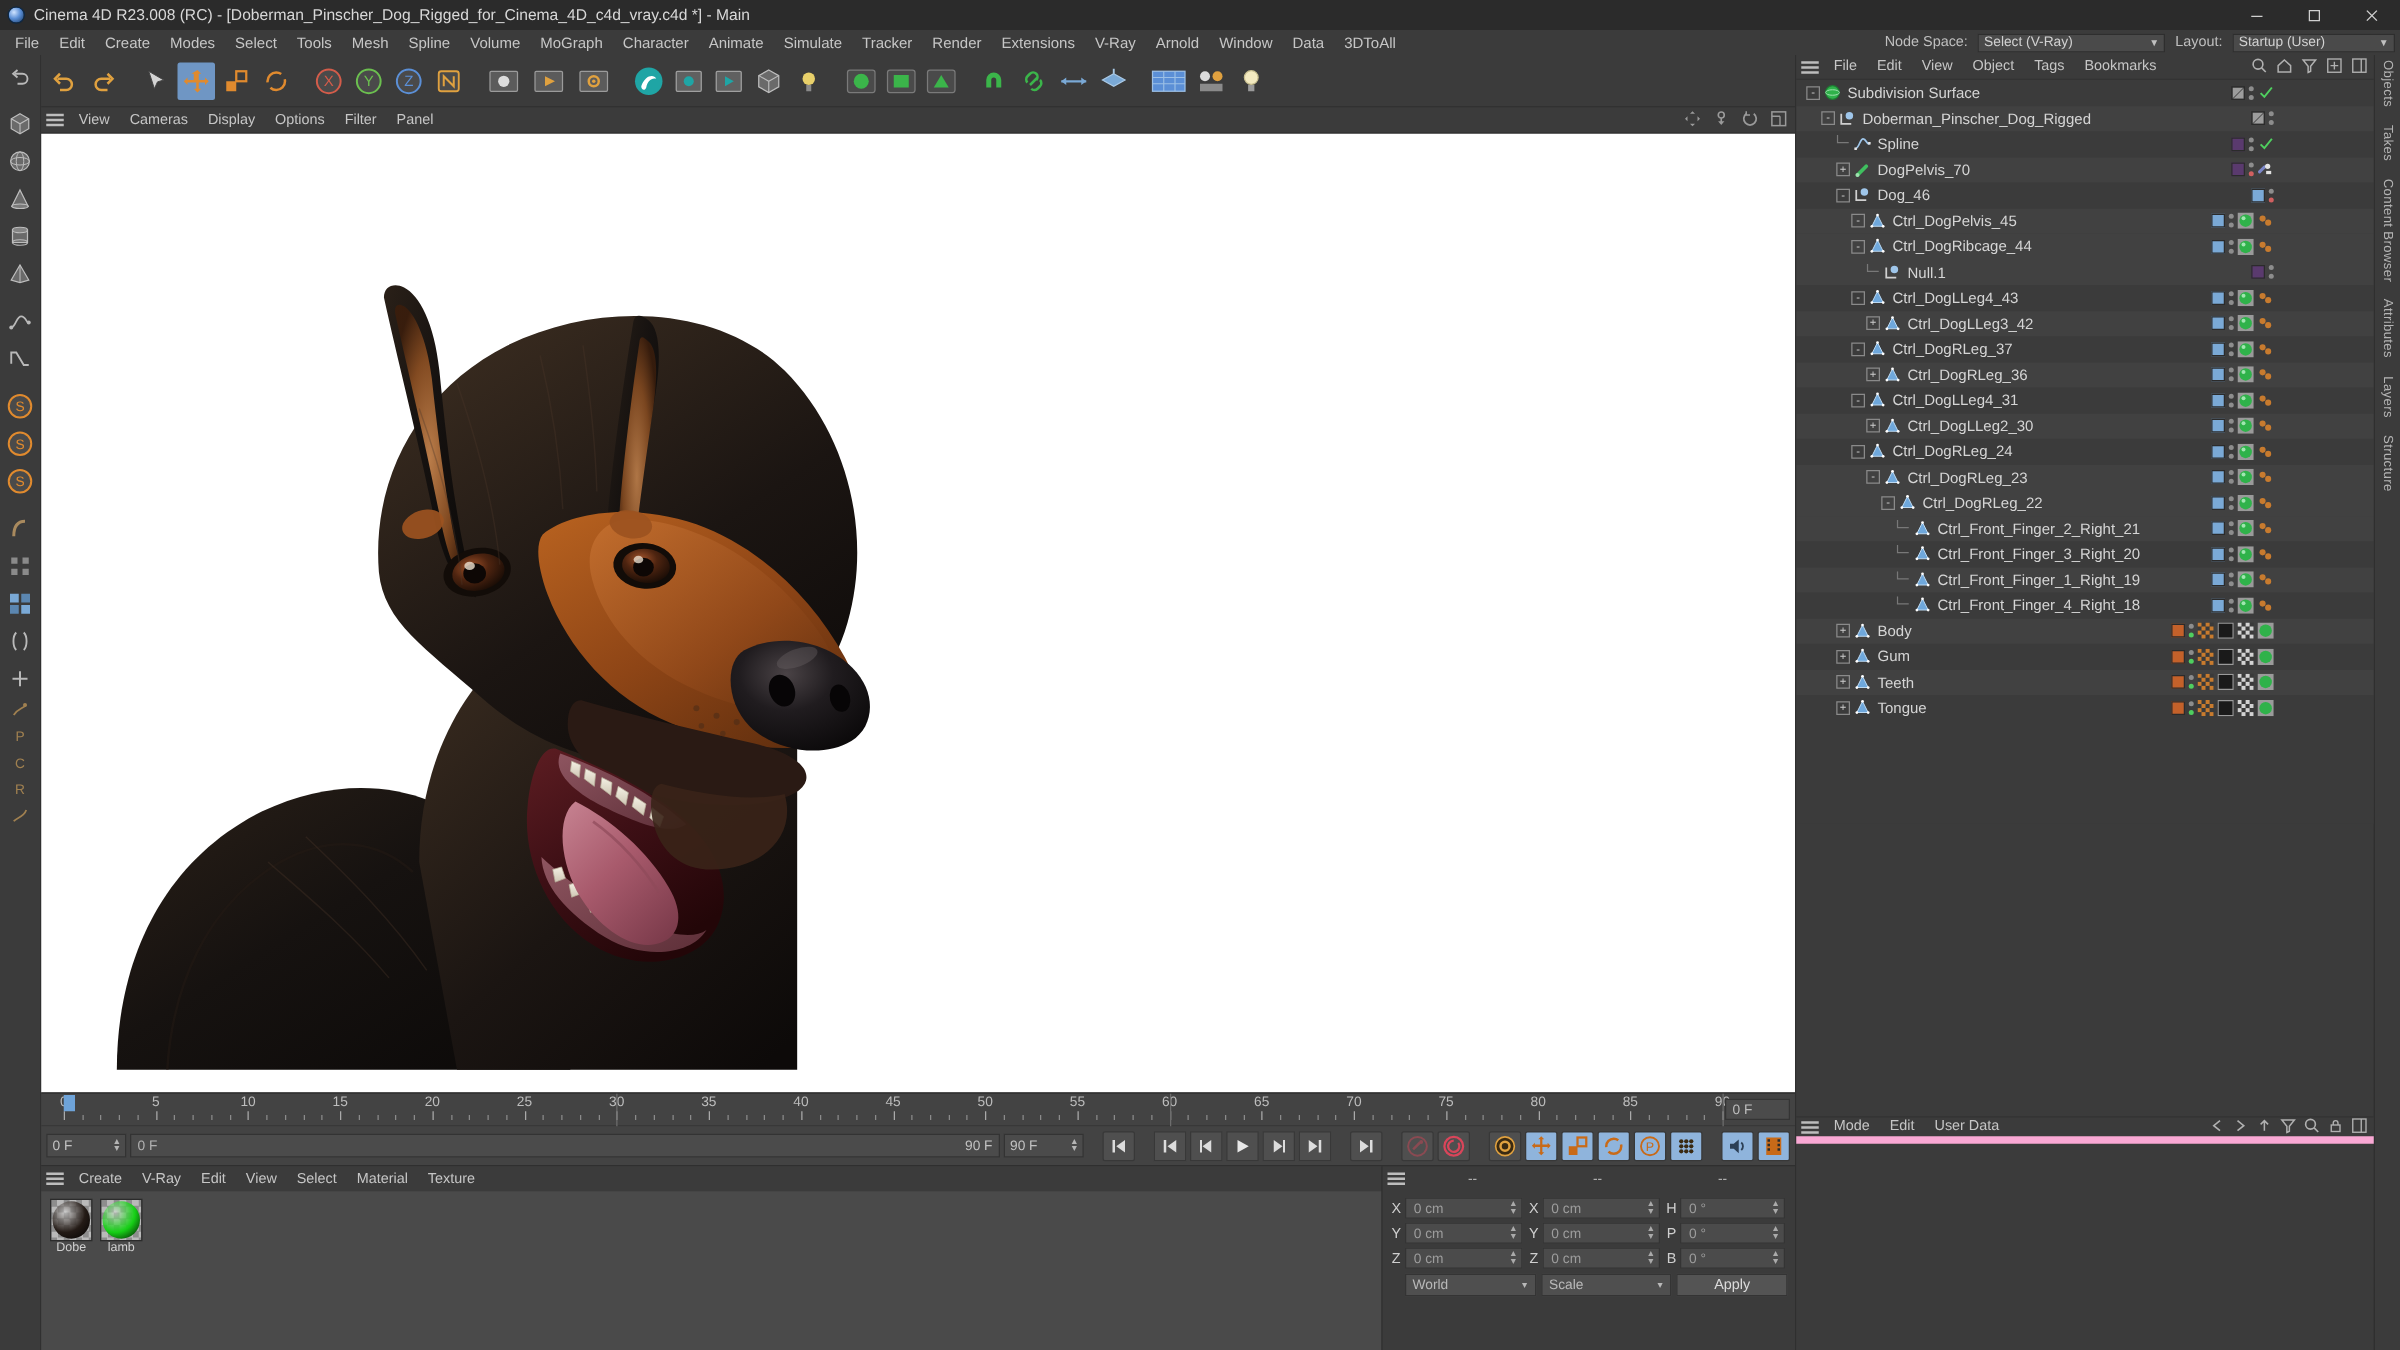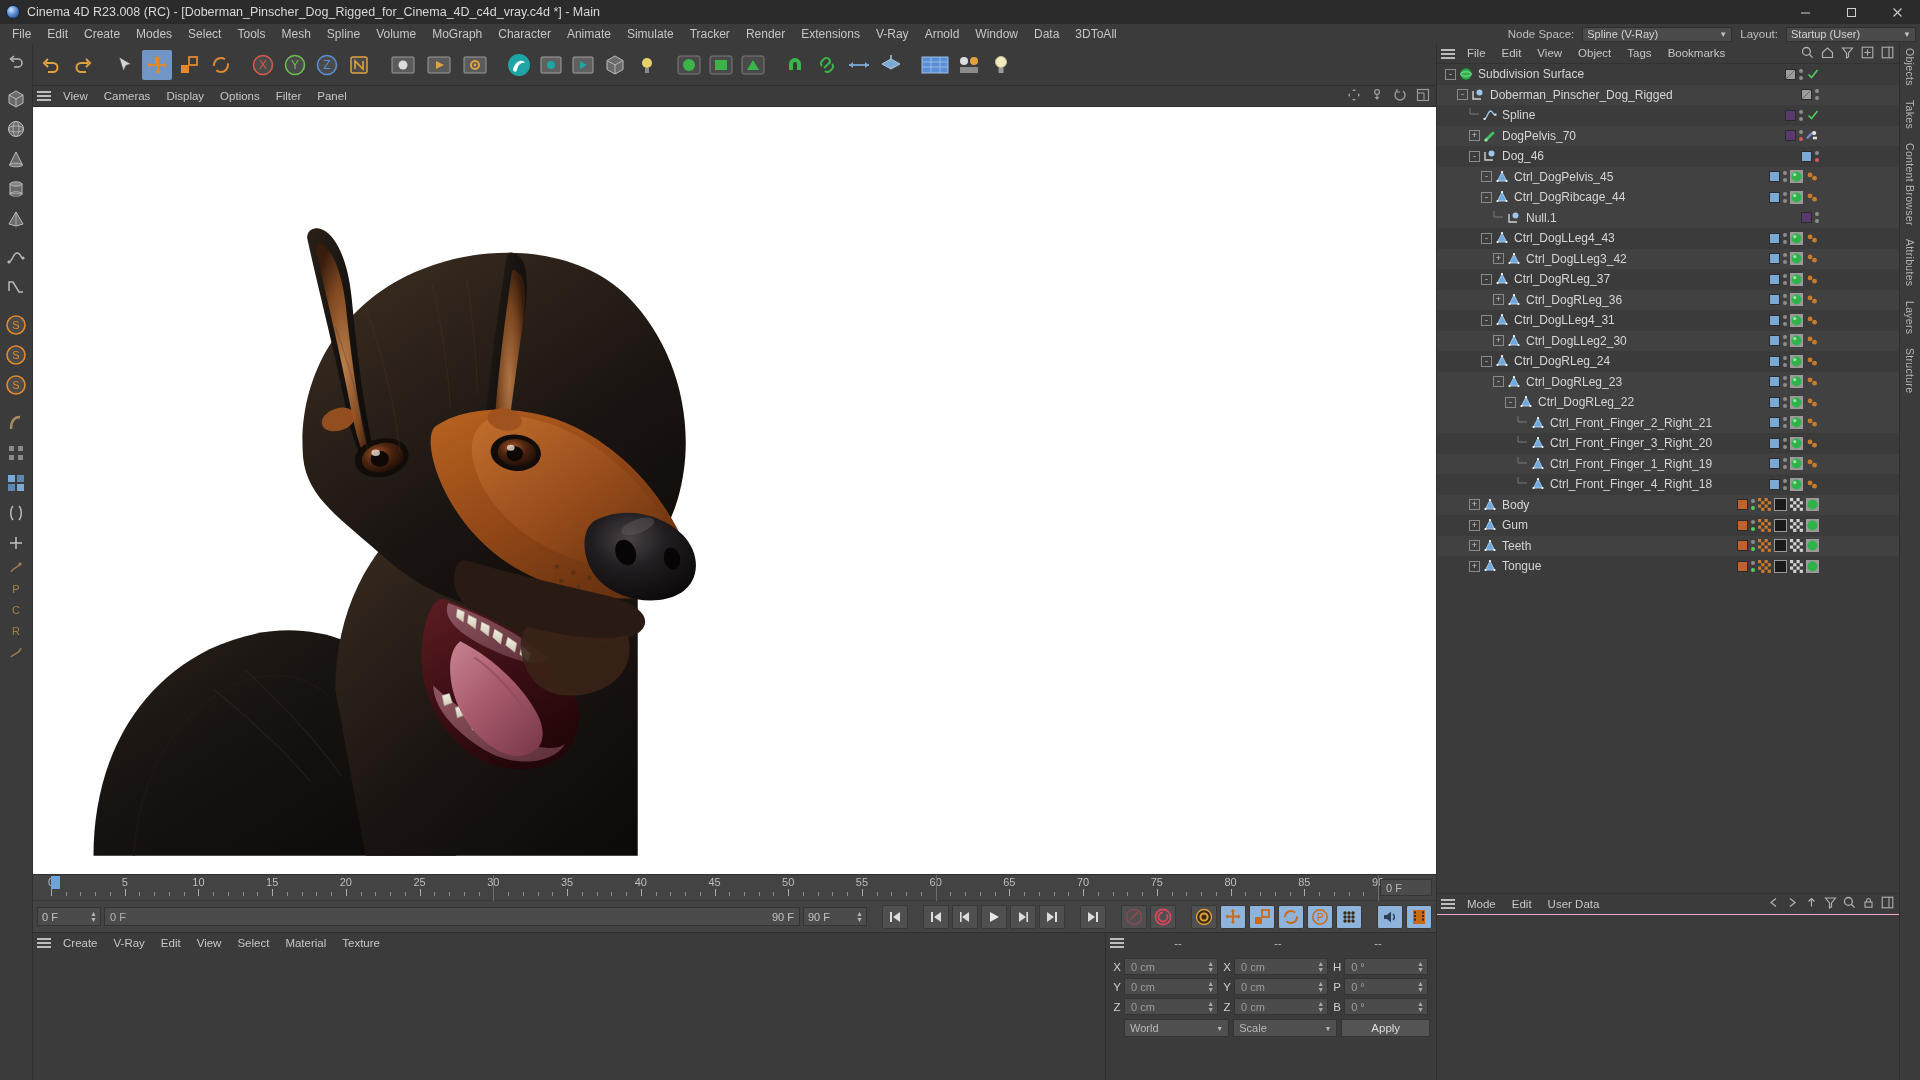--- a/index.html
+++ b/index.html
@@ -137,21 +137,21 @@
   .o-nub{ width:11px; flex:0 0 11px; margin-right:2px; }
   .o-icon{ width:16px;height:16px; flex:0 0 16px; margin-right:4px; display:flex; align-items:center; justify-content:center; }
   .o-name{ font-size:12px; color:#d5d5d5; white-space:nowrap; }
   .o-tags{ position:absolute; right:0; top:0; height:20.5px; display:flex; align-items:center; gap:3px; padding-right:80px; }
   .sq{ width:11px;height:11px; border:1px solid #2b2b2b; }
   .dots{ width:4px; display:flex; flex-direction:column; gap:3px; align-items:center; }
   .dots i{ width:4px;height:4px;border-radius:50%; background:#8d8d8d; display:block; }
   .tagcell{ width:13px;height:13px; display:flex; align-items:center; justify-content:center; }
 
   .om-empty{ flex:1 1 auto; background:#3b3b3b; }
-  .attr-menubar{ height:22px; background:#3b3b3b; display:flex; align-items:center; padding-left:4px; position:relative; border-top:1px solid #333; border-bottom:1px solid #f9a8d4; }
+  .attr-menubar{ height:22px; background:#3b3b3b; display:flex; align-items:center; padding-left:4px; position:relative; border-top:1px solid #333; border-bottom:6px solid #f9a8d4; }
   .attr-menubar .right-ic{ position:absolute; right:5px; display:flex; gap:6px; align-items:center; }
   .attr-body{ flex:0 0 165px; background:#3b3b3b; }
 
   
   .fardock{ width:21px; flex:0 0 21px; background:#3b3b3b; border-left:1px solid #2f2f2f; display:flex; flex-direction:column; align-items:center; padding-top:4px; gap:14px; }
   .vtab{ writing-mode:vertical-rl; font-size:10.5px; color:#b5b5b5; letter-spacing:.3px; }
 
   
   .statusbar{ height:18px; flex:0 0 18px; background:#3b3b3b; display:flex; align-items:center; padding-left:6px; gap:10px; border-top:1px solid #2f2f2f; font-size:11px; color:#bdbdbd; }
 
@@ -206,21 +206,21 @@
         <div class="menu-item">Extensions</div>
         <div class="menu-item">V-Ray</div>
         <div class="menu-item">Arnold</div>
         <div class="menu-item">Window</div>
         <div class="menu-item">Data</div>
         <div class="menu-item">3DToAll</div>
       </div>
     <div class="menu-right">
       <span class="mr-label">Node Space:</span>
       <div class="mini-select" style="width:150px;">
-        <span>Spline (V-Ray)</span>
+        <span>Select (V-Ray)</span>
         <span class="cv">▼</span>
       </div>
       <span class="mr-label">Layout:</span>
       <div class="mini-select" style="width:130px;">
         <span>Startup (User)</span>
         <span class="cv">▼</span>
       </div>
     </div>
   </div>
 
@@ -1019,20 +1019,34 @@
             <div id="mm-menu-host" style="display:flex;">
                 <div class="vp-menu">Create</div>
                 <div class="vp-menu">V-Ray</div>
                 <div class="vp-menu">Edit</div>
                 <div class="vp-menu">View</div>
                 <div class="vp-menu">Select</div>
                 <div class="vp-menu">Material</div>
                 <div class="vp-menu">Texture</div>
               </div>
           </div>
+          <div class="mm-body" id="mm-body-host">
+              <div class="mat">
+                <div class="mat-sw">
+                  <div class="ball" style="background: radial-gradient(circle at 34% 30%, rgba(255, 255, 255, 0.333) 0%, rgb(36, 27, 22) 55%, rgb(0, 0, 0) 100%);"></div>
+                </div>
+                <div class="mat-name">Dobe</div>
+              </div>
+              <div class="mat">
+                <div class="mat-sw">
+                  <div class="ball" style="background: radial-gradient(circle at 34% 30%, rgba(255, 255, 255, 0.333) 0%, rgb(22, 207, 22) 55%, rgb(0, 0, 0) 100%);"></div>
+                </div>
+                <div class="mat-name">lamb</div>
+              </div>
+            </div>
         </div>
 
         <div class="coordpanel">
           <div class="cp-head">
             <div class="hamb">
                 <i></i>
                 <i></i>
                 <i></i>
               </div>
             <span class="hdash">--</span>

